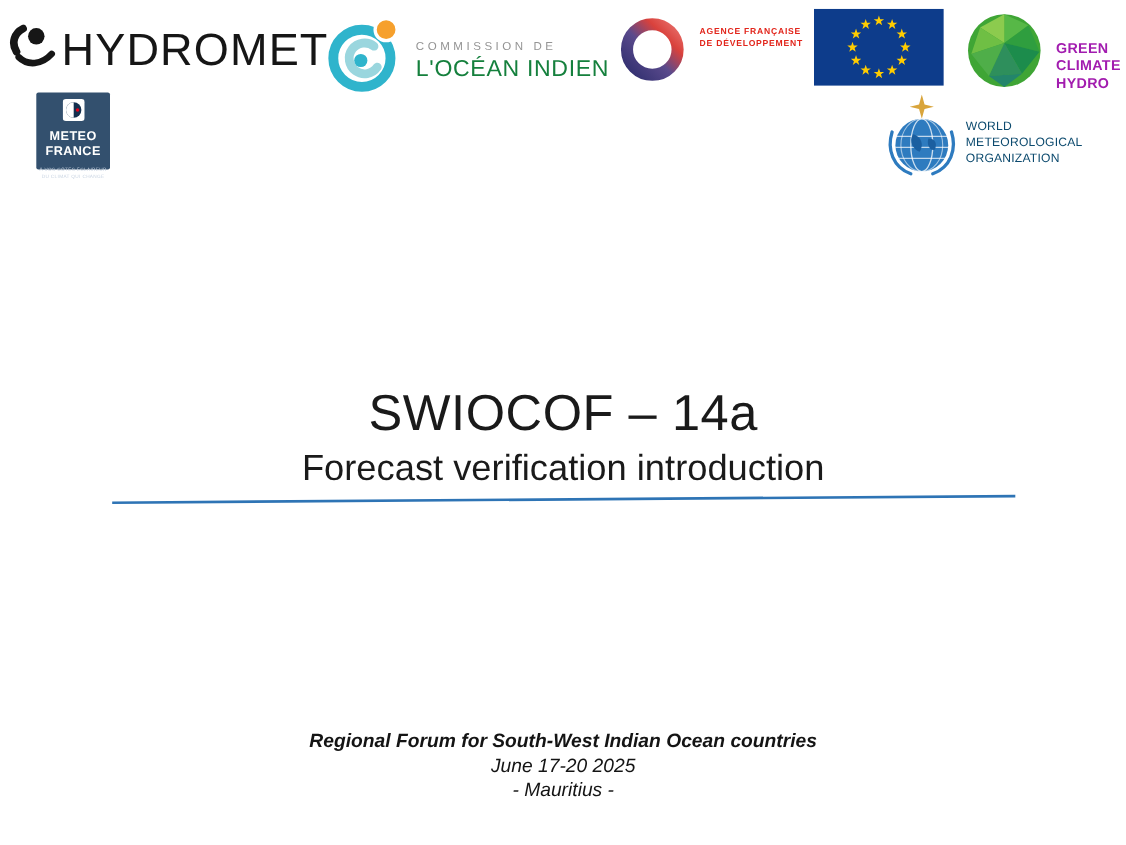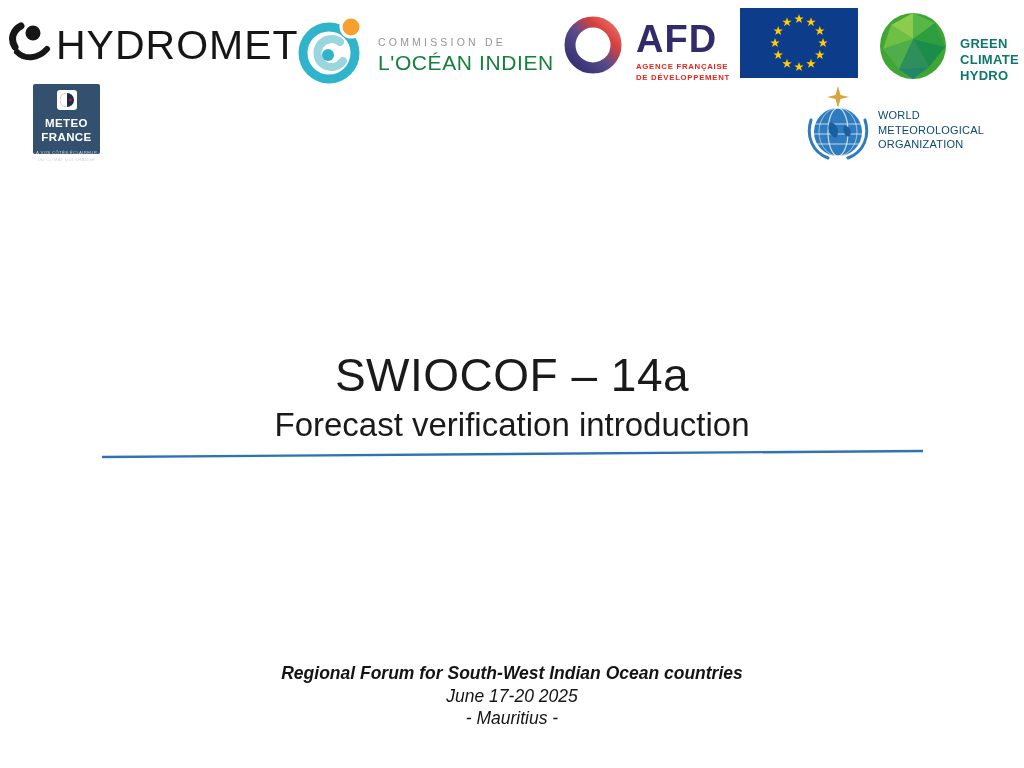--- a/index.html
+++ b/index.html
@@ -27,21 +27,21 @@
   .afd-textblock{margin-left:8px;padding-top:12px;}
   .afd-acronym{font-size:38px;font-weight:700;color:#312A6B;line-height:1.0;letter-spacing:1px;}
   .afd-sub{font-size:7.8px;color:#E2261C;letter-spacing:0.7px;line-height:1.45;font-weight:600;margin-top:3px;}
 
   
   .logo-eu{left:740px;top:8px;}
 
   
   .logo-gcf{left:876px;top:6px;display:flex;align-items:flex-start;}
   .gcf-textblock{margin-left:8px;padding-top:30px;}
-  .gcf-line{font-size:13px;font-weight:700;color:#0f766e;line-height:1.22;letter-spacing:0.3px;}
+  .gcf-line{font-size:13px;font-weight:700;color:#a21caf;line-height:1.22;letter-spacing:0.3px;}
 
   
   .logo-mf{left:33px;top:84px;width:67px;height:70px;background:#33506E;border-radius:2px;
            display:flex;flex-direction:column;align-items:center;}
   .mf-name{font-size:11.5px;font-weight:700;color:#ffffff;line-height:1.25;letter-spacing:0.4px;margin-top:2px;text-align:center;}
   .mf-tagline{font-size:4.3px;color:#C9D4E2;margin-top:5px;line-height:1.6;text-align:center;letter-spacing:0.3px;}
 
   
   .logo-wmo{left:806px;top:86px;display:flex;align-items:flex-start;}
   .wmo-textblock{margin-left:8px;padding-top:22px;}
@@ -102,21 +102,20 @@
             <stop offset="0" stop-color="#2F2E6E"></stop>
             <stop offset="0.45" stop-color="#5A4A8C"></stop>
             <stop offset="0.75" stop-color="#D9413C"></stop>
             <stop offset="1" stop-color="#E8706B"></stop>
           </linearGradient>
         </defs>
         <circle cx="33" cy="37" r="23" fill="none" stroke="url(#afdg)" stroke-width="11"></circle>
       </svg>
     </span>
     <span class="afd-textblock">
-      <div class="afd-acronym">AFD</div>
       <div class="afd-sub">
         <div>AGENCE FRANÇAISE</div>
         <div>DE DÉVELOPPEMENT</div>
       </div>
     </span>
   </div>
 
   <div class="abs logo-eu">
     <svg width="118" height="70" viewBox="0 0 118 70">
       <rect x="0" y="0" width="118" height="70" fill="#0D3C8B"></rect>

